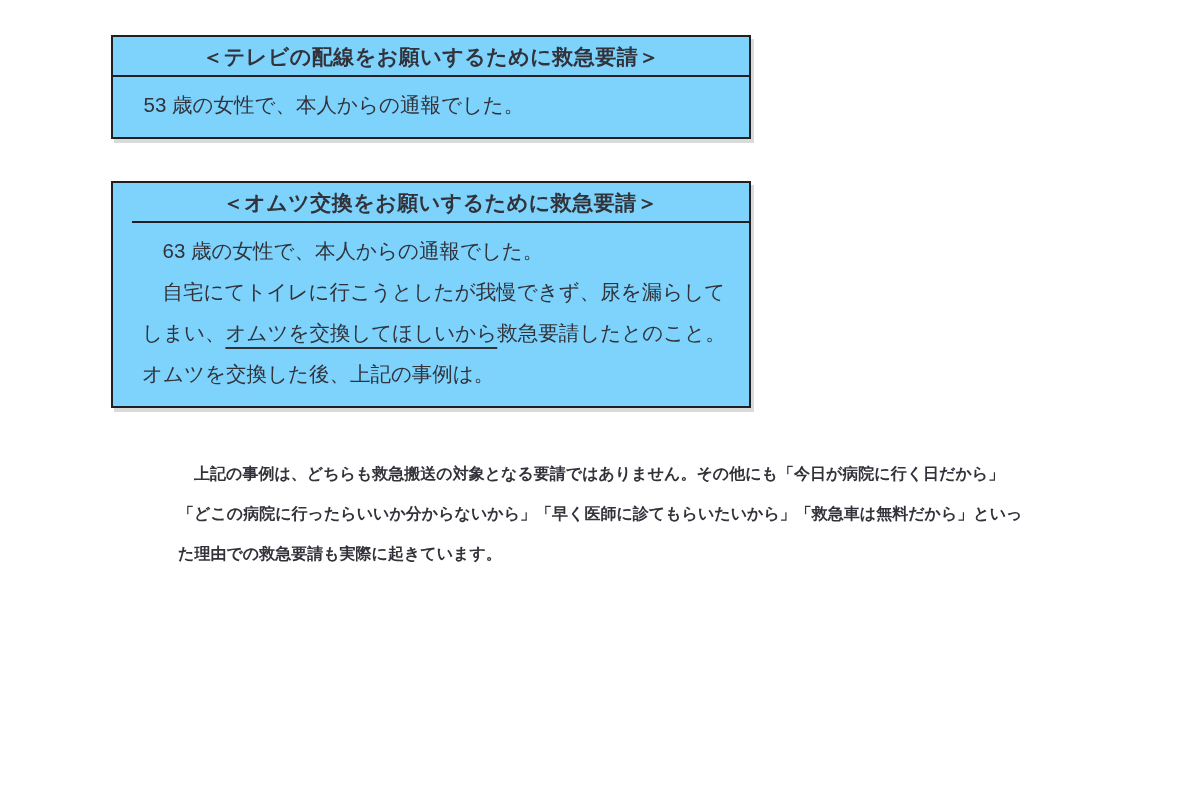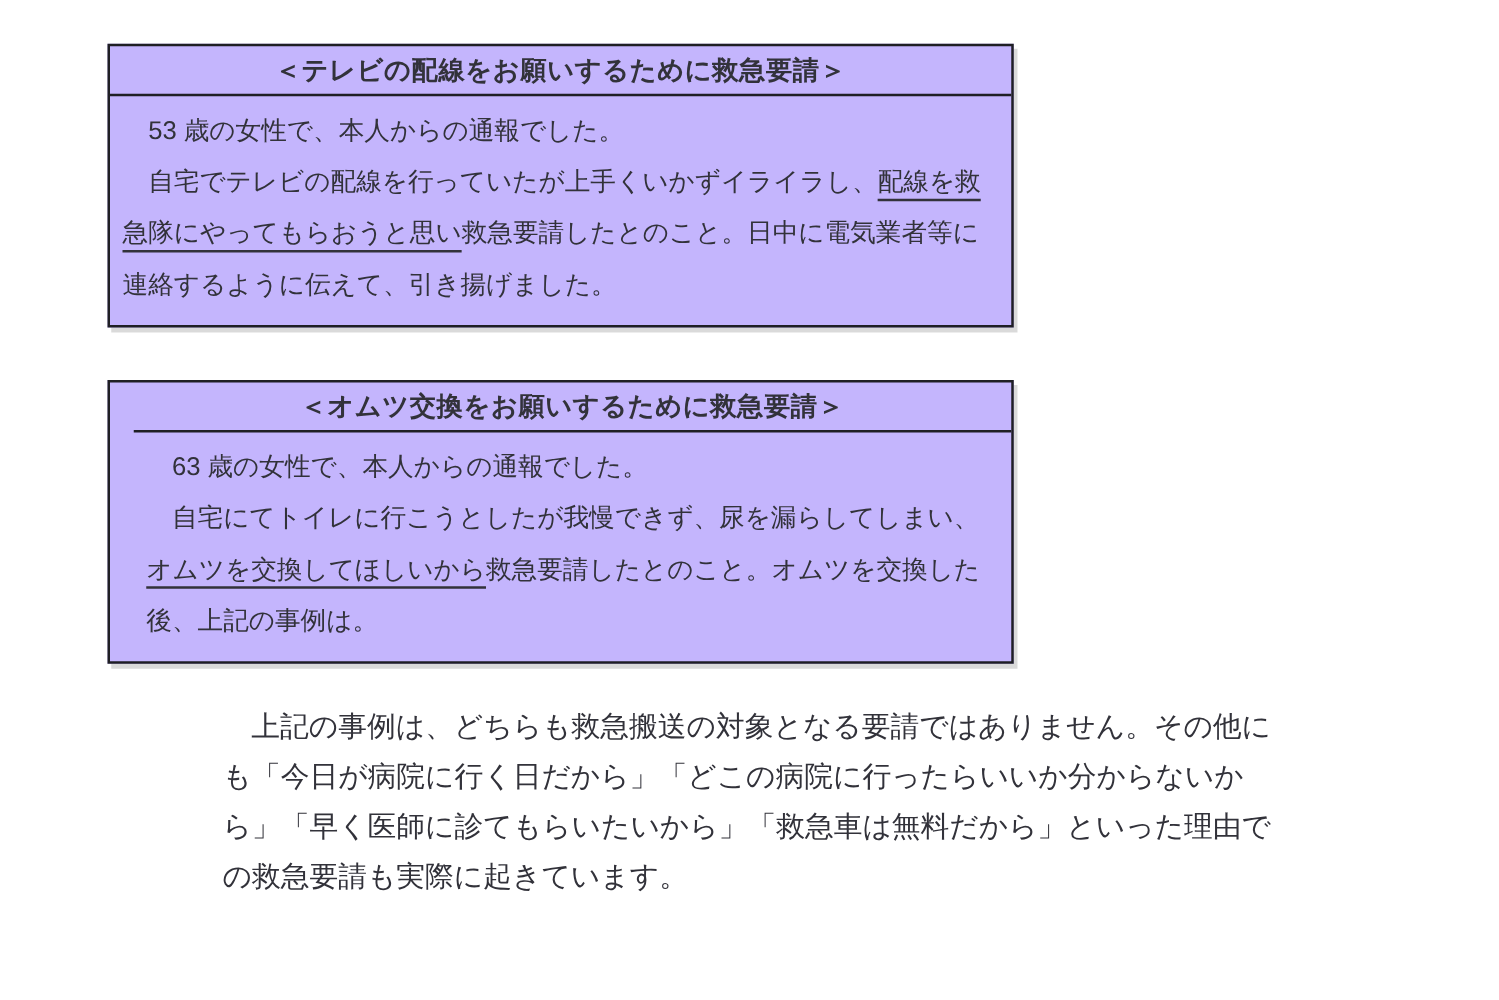--- a/index.html
+++ b/index.html
@@ -8,24 +8,24 @@
     background: #ffffff;
   }
   body {
     width: 1199px;
     height: 800px;
     font-family: "Liberation Sans", "DejaVu Sans", sans-serif;
     color: #32323a;
     overflow: hidden;
   }
   .case-box {
-    width: 725px;
-    margin-left: 86px;
+    width: 640px;
+    margin-left: 111px;
     border: 2px solid #1f1f24;
-    background: #c4b5fd;
+    background: #7dd3fc;
     box-shadow: 3px 4px 0 rgba(150,150,150,0.35);
     box-sizing: border-box;
   }
   .case-box.first { margin-top: 35px; }
   .case-box.second { margin-top: 42px; padding-left: 19px; }
   .case-title {
     text-align: center;
     font-weight: bold;
     font-size: 21px;
     line-height: 25px;
@@ -42,36 +42,36 @@
   .case-body p, .closing p {
     margin: 0;
     text-indent: 1em;
   }
   .u {
     text-decoration: underline;
     text-decoration-thickness: 2px;
     text-underline-offset: 7px;
   }
   .closing {
-    margin: 30px 0 0 178px;
+    margin: 46px 0 0 178px;
     width: 852px;
-    font-size: 23px;
+    font-size: 16px;
     line-height: 40px;
+    font-weight: bold;
   }
 </style>
 </head>
 <body>
 
 <div>
 
   <section class="case-box first">
     <div class="case-title">＜テレビの配線をお願いするために救急要請＞</div>
     <div class="case-body">
       <p>53 歳の女性で、本人からの通報でした。</p>
-      <p><span>自宅でテレビの配線を行っていたが上手くいかずイライラし、</span><span class="u">配線を救急隊にやってもらおうと思い</span><span>救急要請したとのこと。日中に電気業者等に連絡するように伝えて、引き揚げました。</span></p>
     </div>
   </section>
 
   <section class="case-box second">
     <div class="case-title">＜オムツ交換をお願いするために救急要請＞</div>
     <div class="case-body">
       <p>63 歳の女性で、本人からの通報でした。</p>
       <p><span>自宅にてトイレに行こうとしたが我慢できず、尿を漏らしてしまい、</span><span class="u">オムツを交換してほしいから</span><span>救急要請したとのこと。オムツを交換した後、上記の事例は。</span></p>
     </div>
   </section>

